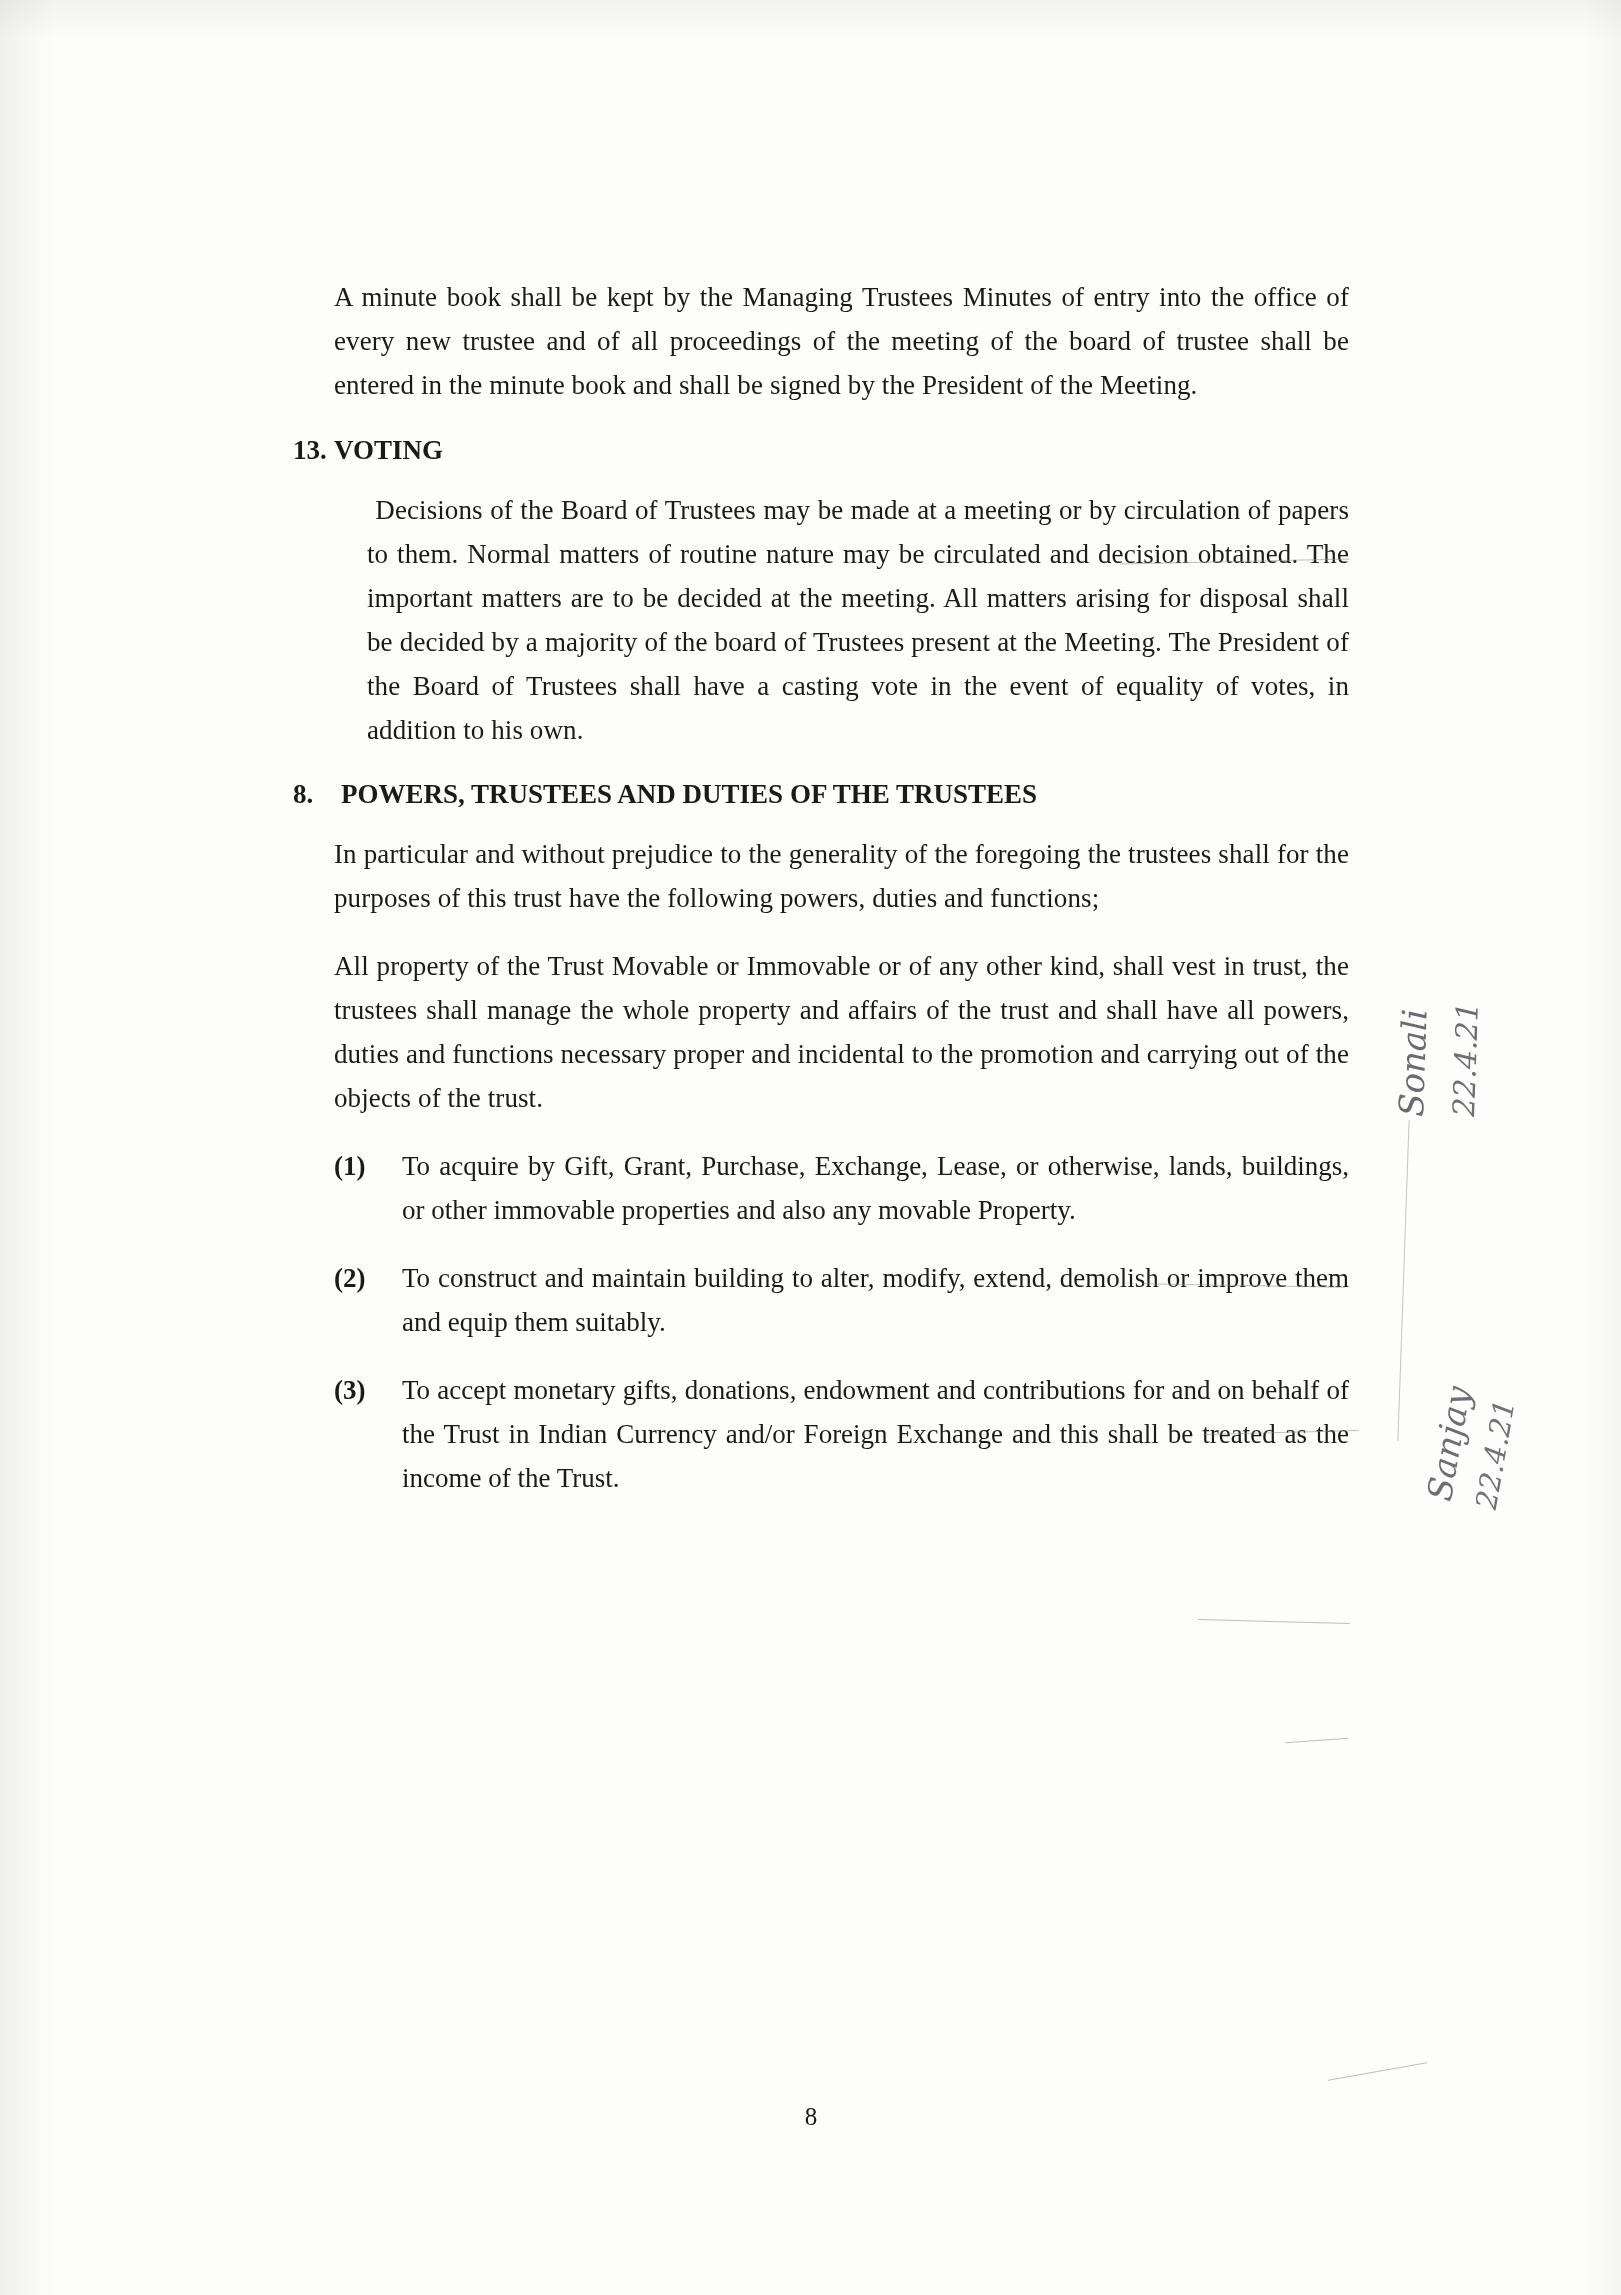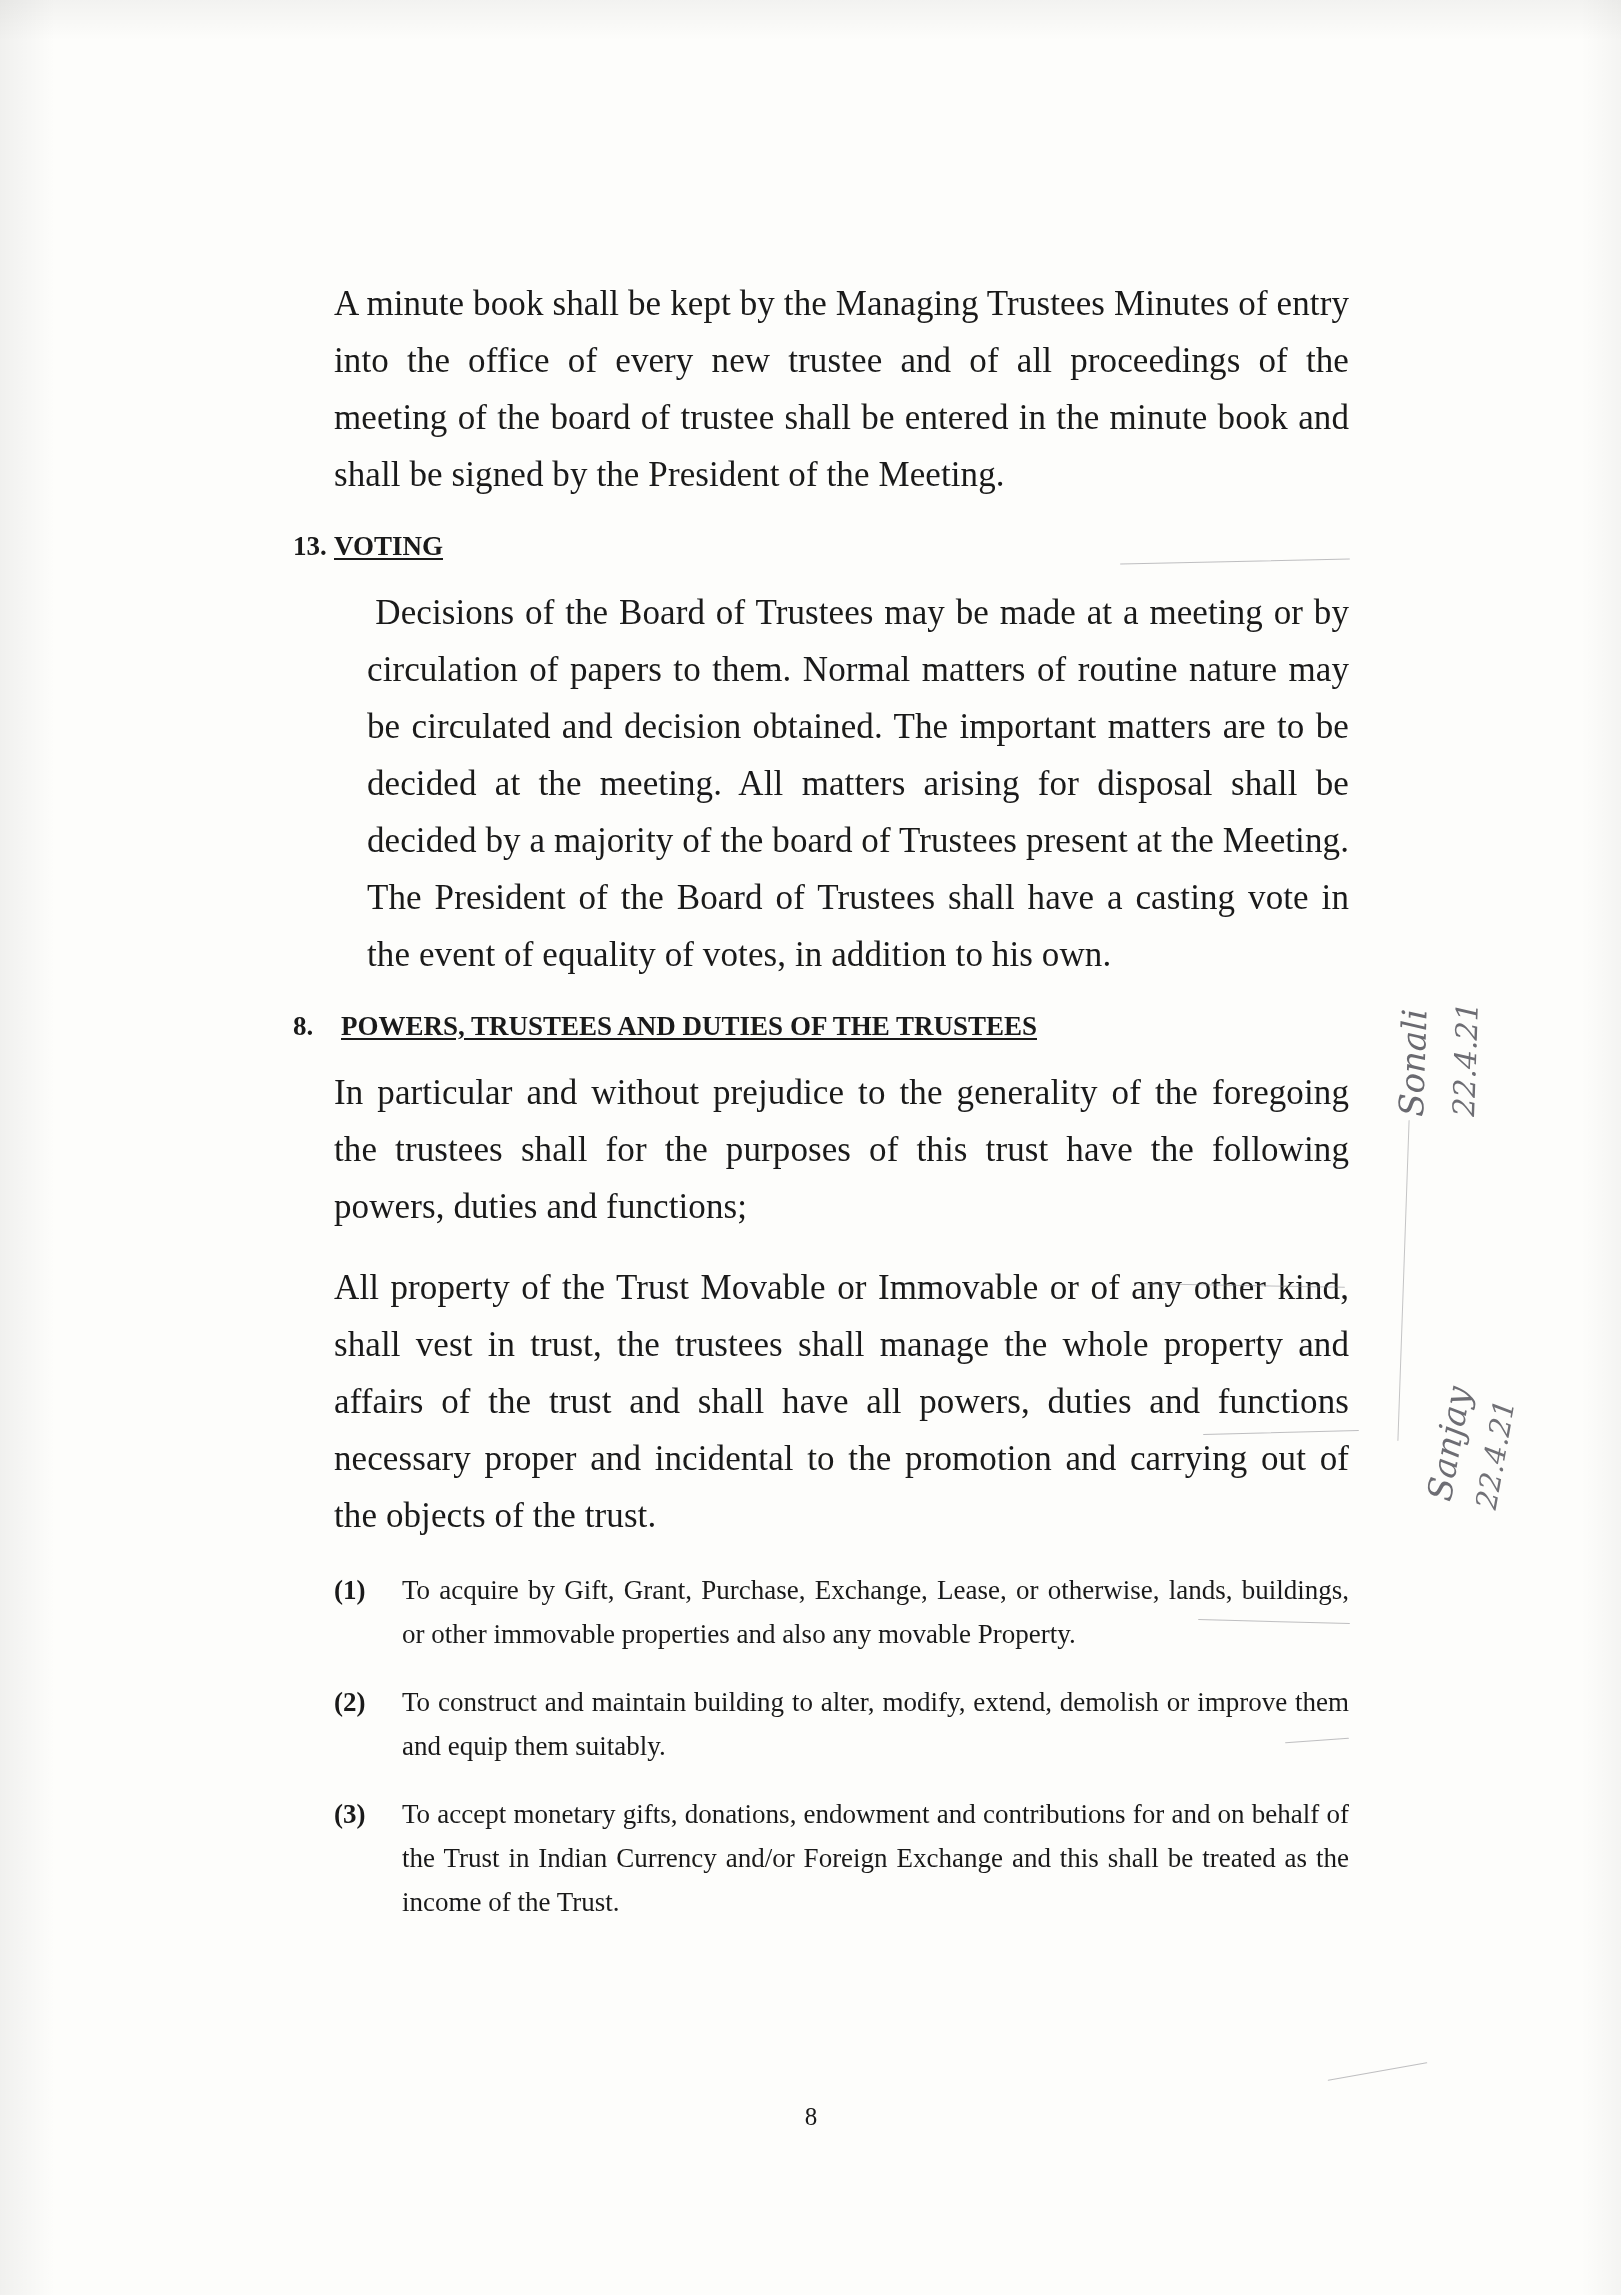--- a/index.html
+++ b/index.html
@@ -40,21 +40,21 @@
     background: linear-gradient(to left, rgba(0,0,0,0.035), rgba(0,0,0,0));
     pointer-events: none;
   }
   .content {
     position: absolute;
     left: 334px;
     top: 275px;
     width: 1015px;
   }
   p, .para {
-    font-size: 35px;
+    font-size: 27px;
     line-height: 1.63;
     text-align: justify;
     margin: 0;
     letter-spacing: 0.1px;
   }
   .para-block {
     margin-bottom: 24px;
   }
   .indent-first {
     text-indent: 8.3px;
@@ -66,21 +66,20 @@
     font-size: 27px;
     font-weight: bold;
     margin: 27.5px 0 22px -41px;
   }
   .heading .num {
     width: 41px;
     flex: 0 0 auto;
     text-align: left;
   }
   .heading .htext {
-    text-decoration: underline;
     text-underline-offset: 2.8px;
   }
   .heading.spaced .num {
     width: 48px;
   }
   .list {
     margin: 0;
     padding: 0;
   }
   .list-item {

